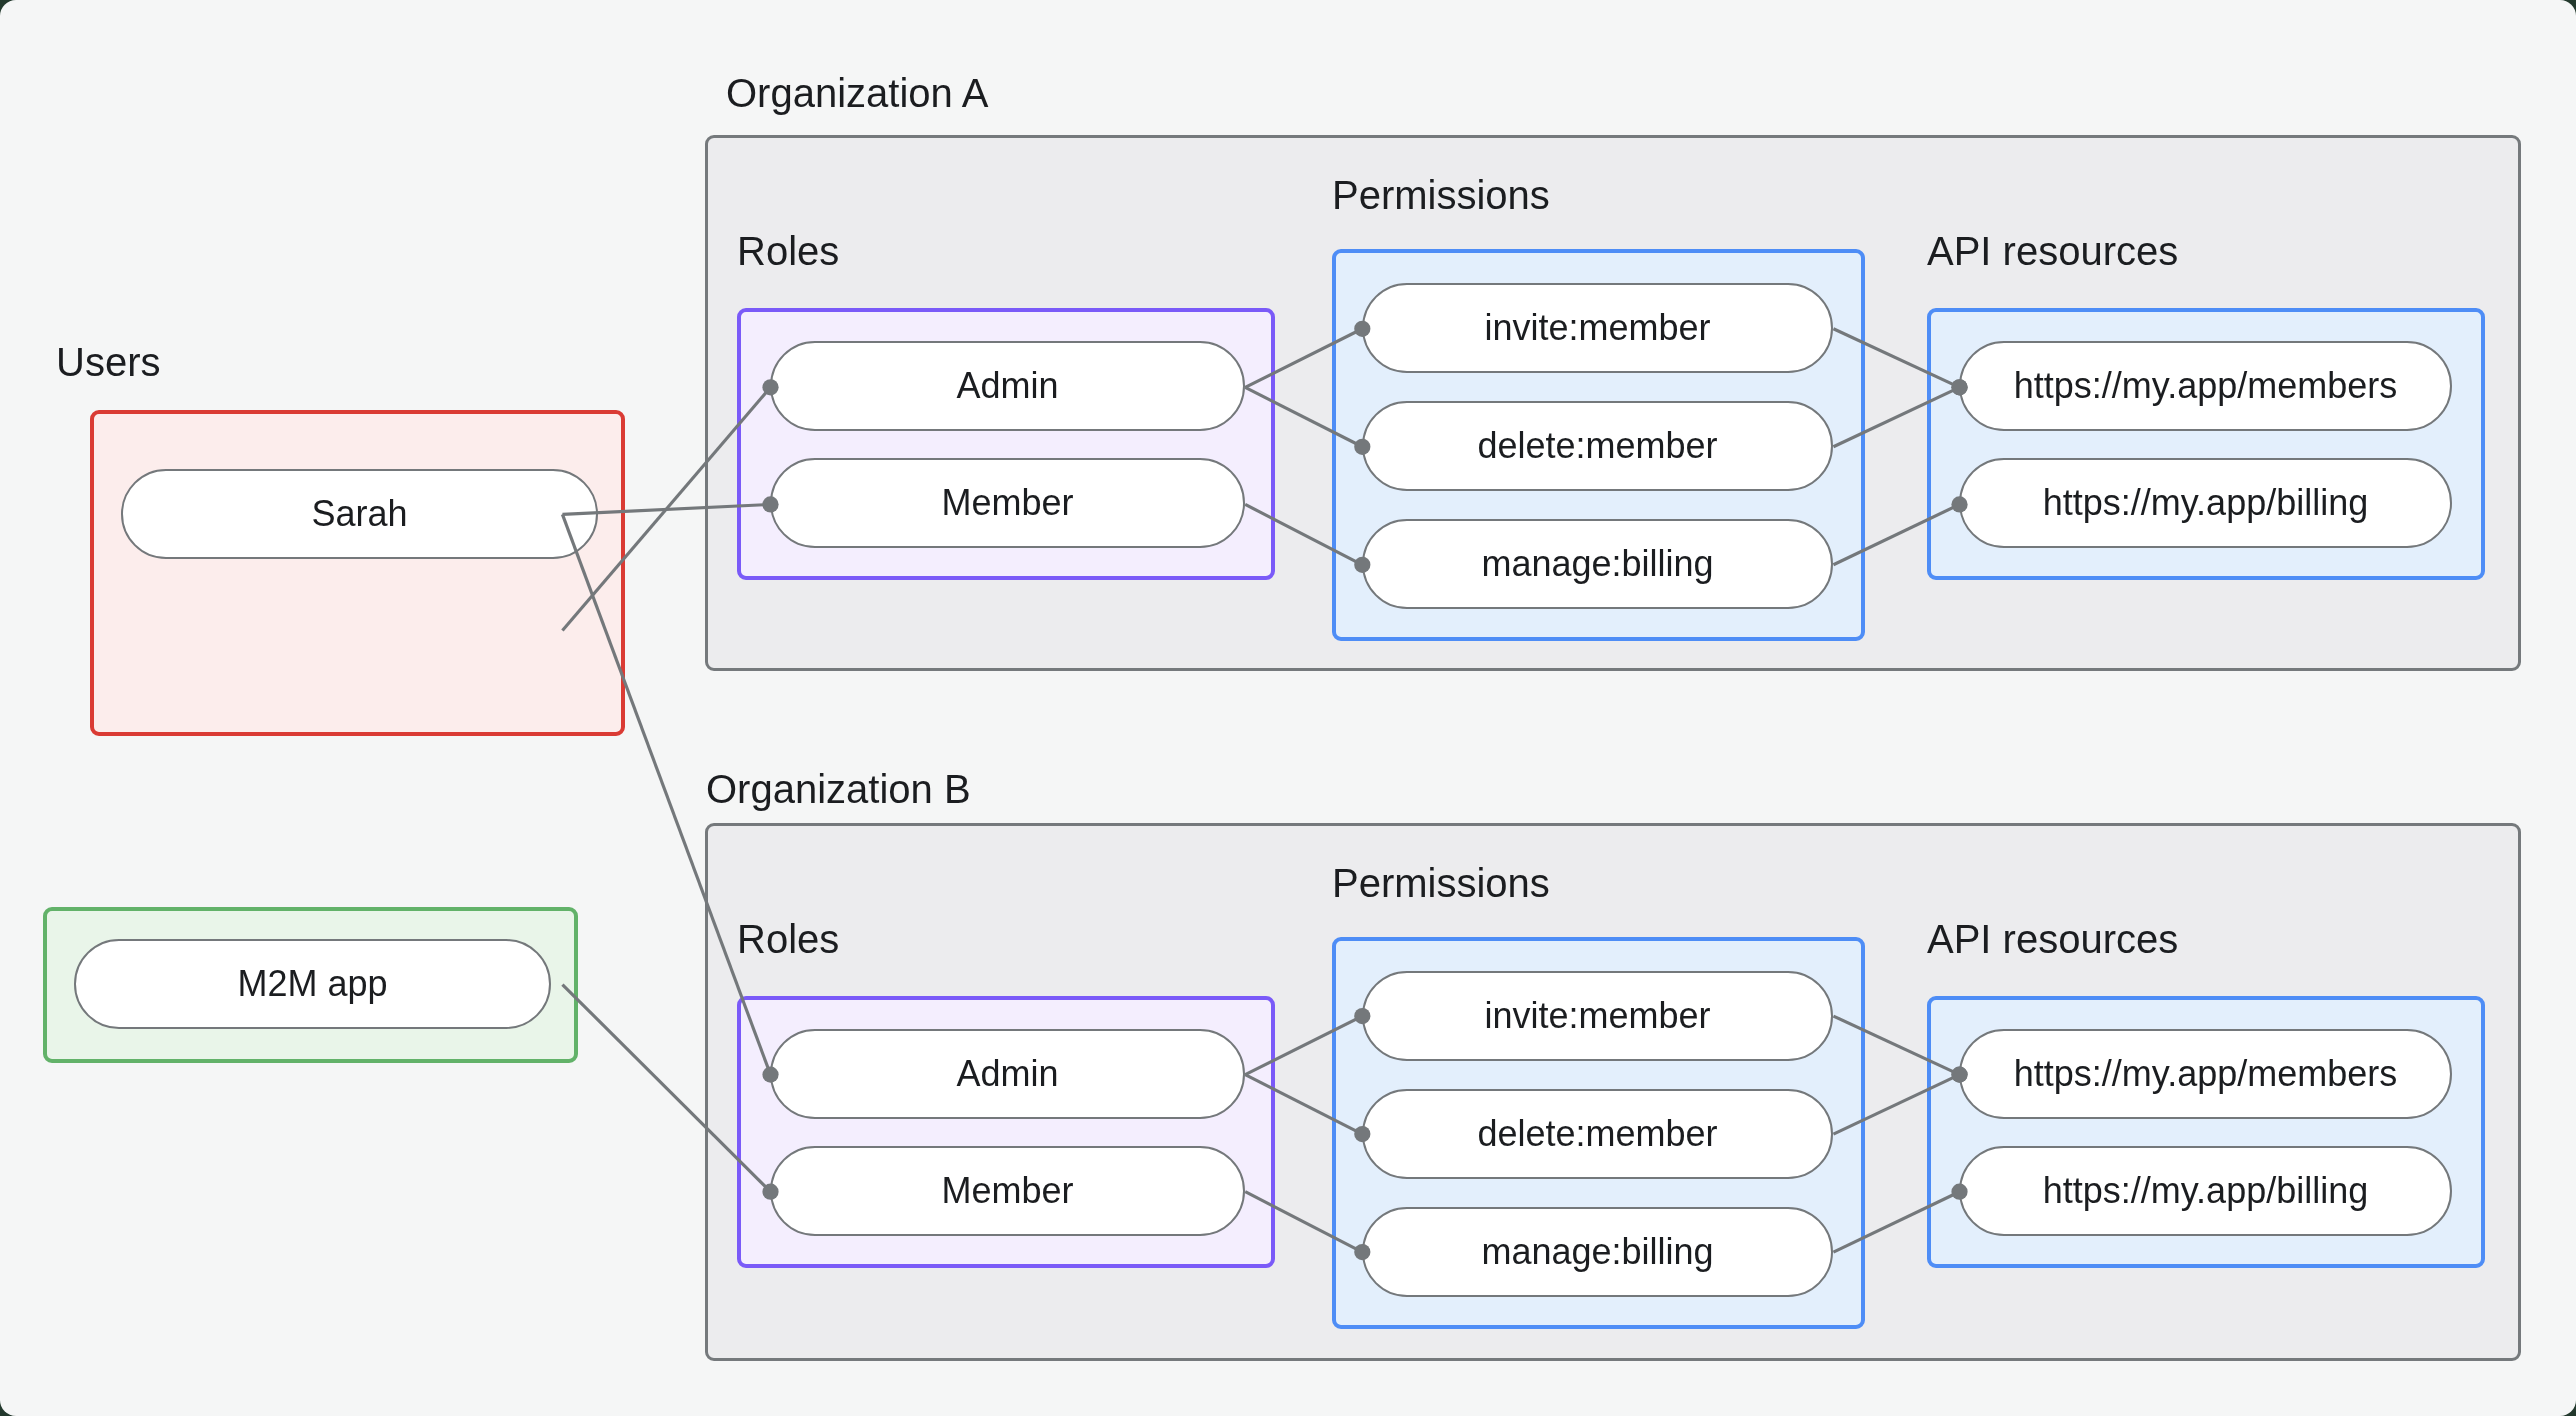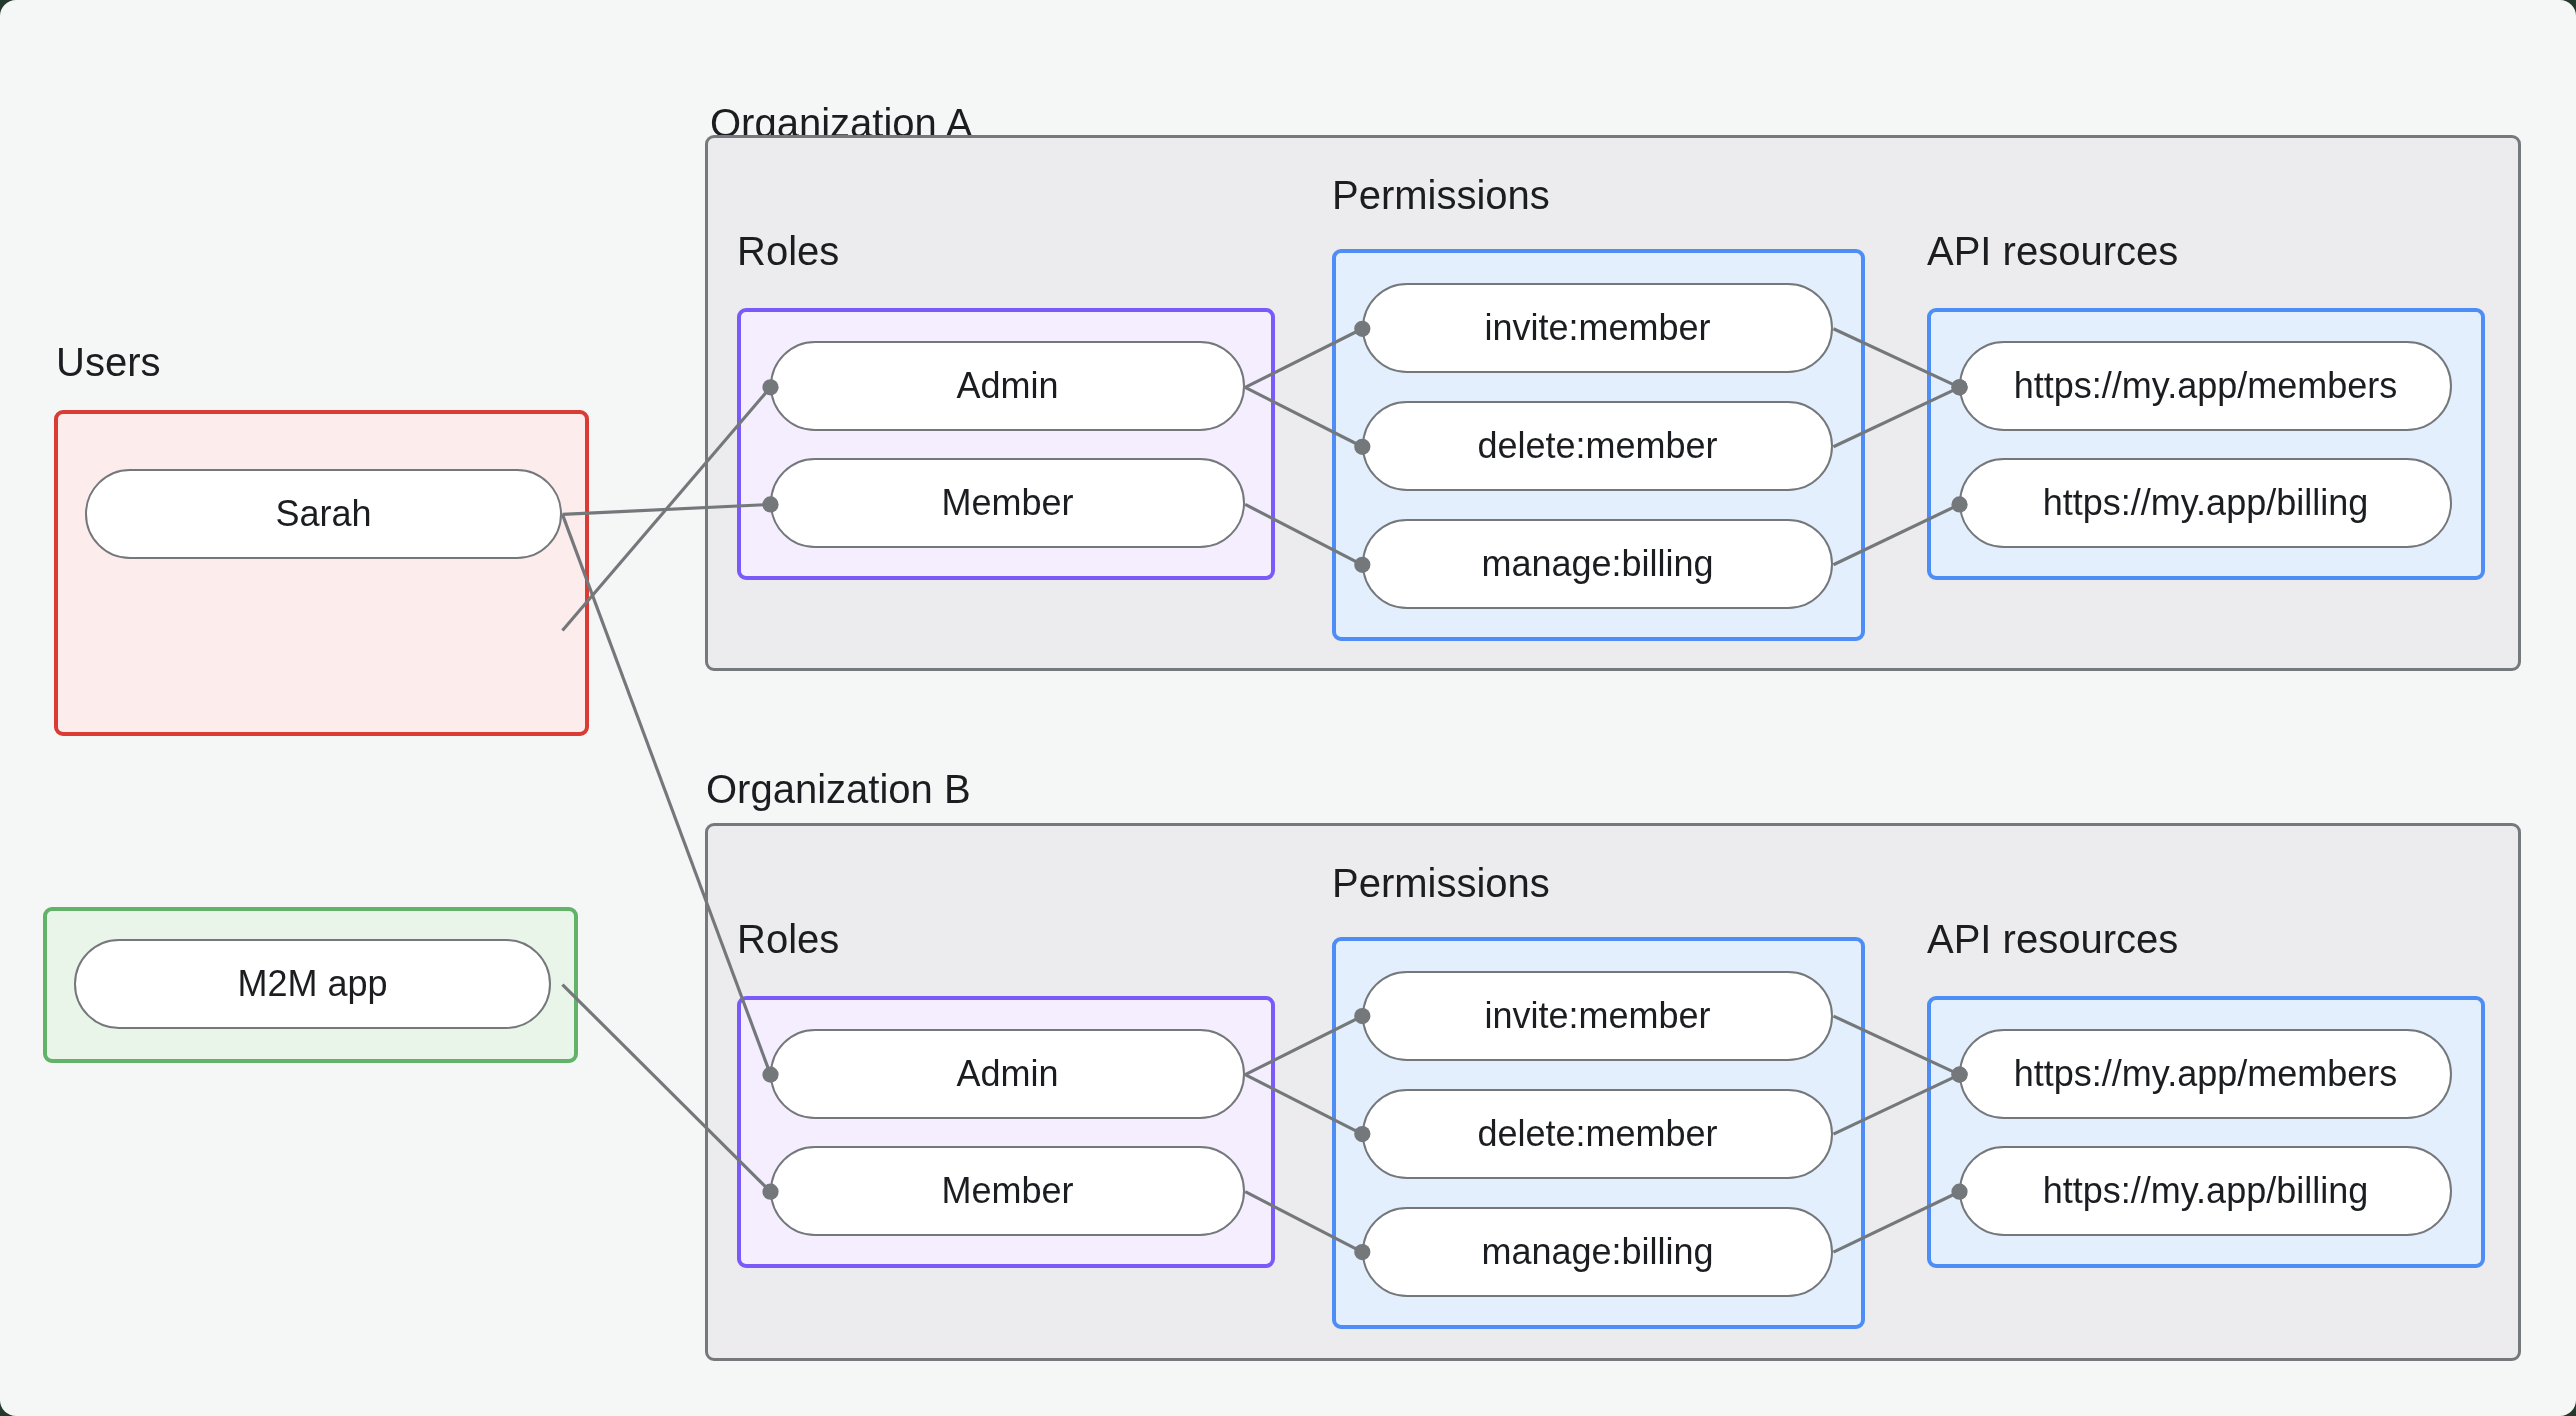--- a/index.html
+++ b/index.html
@@ -16,21 +16,21 @@
   }
   .org-box {
     position:absolute;
     background: var(--org_fill, #ececee);
     border:3.6px solid var(--org_border, #75797c);
     border-radius:9px;
   }
   .zone {
     position:absolute; border-radius:9px; border:4.5px solid transparent;padding-left:15px;
   }
-  .zone.red    { background: var(--red_fill, #fcecea);  border-color: var(--red_border, #da3b34); }
+  .zone.red    { background: var(--red_fill, #fcecea);  border-color: var(--red_border, #da3b34); margin-left: 36px; }
   .zone.green  { background: var(--green_fill, #e9f5e9);border-color: var(--green_border, #62b269); }
   .zone.purple { background: var(--purple_fill,#f4eefe);border-color: var(--purple_border,#7a5af8); }
   .zone.blue   { background: var(--blue_fill, #e3effc); border-color: var(--blue_border, #4e8df6); }
   .pill {
     position:absolute; height:90px;
     background: var(--pill_fill, #ffffff);
     border:2.7px solid var(--pill_border, #74787b);
     border-radius:54px;
     display:flex; align-items:center; justify-content:center;
     font-size:36px; color: var(--text, #17191c); white-space:nowrap;
@@ -44,21 +44,21 @@
 
   <div class="side-label" style="left:56px; top:339px;">Users</div>
   <div class="zone red" style="left:54px; top:410px; width:535px; height:326px;">
     <div class="pill" style="left:27px; top:55px; width:477px;">Sarah</div>
   </div>
 
   <div class="zone green" style="left:43px; top:907px; width:535px; height:156px;">
     <div class="pill" style="left:27px; top:28px; width:477px;">M2M app</div>
   </div>
 
-  <div class="org-title" style="left:710px; top:70px;margin-top:30px;">Organization A</div>
+  <div class="org-title" style="left:726px; top:70px;">Organization A</div>
   <div class="org-box" style="left:705px; top:135px; width:1816px; height:536px;">
 
     <div class="sec-label" style="left:29px; top:90px;">Roles</div>
     <div class="zone purple" style="left:29px; top:170px; width:538px; height:272px;">
       <div class="pill" style="left:29px; top:29px; width:475px;">Admin</div>
       <div class="pill" style="left:29px; top:146px; width:475px;">Member</div>
     </div>
 
     <div class="sec-label" style="left:624px; top:34px;">Permissions</div>
     <div class="zone blue" style="left:624px; top:111px; width:533px; height:392px;">

